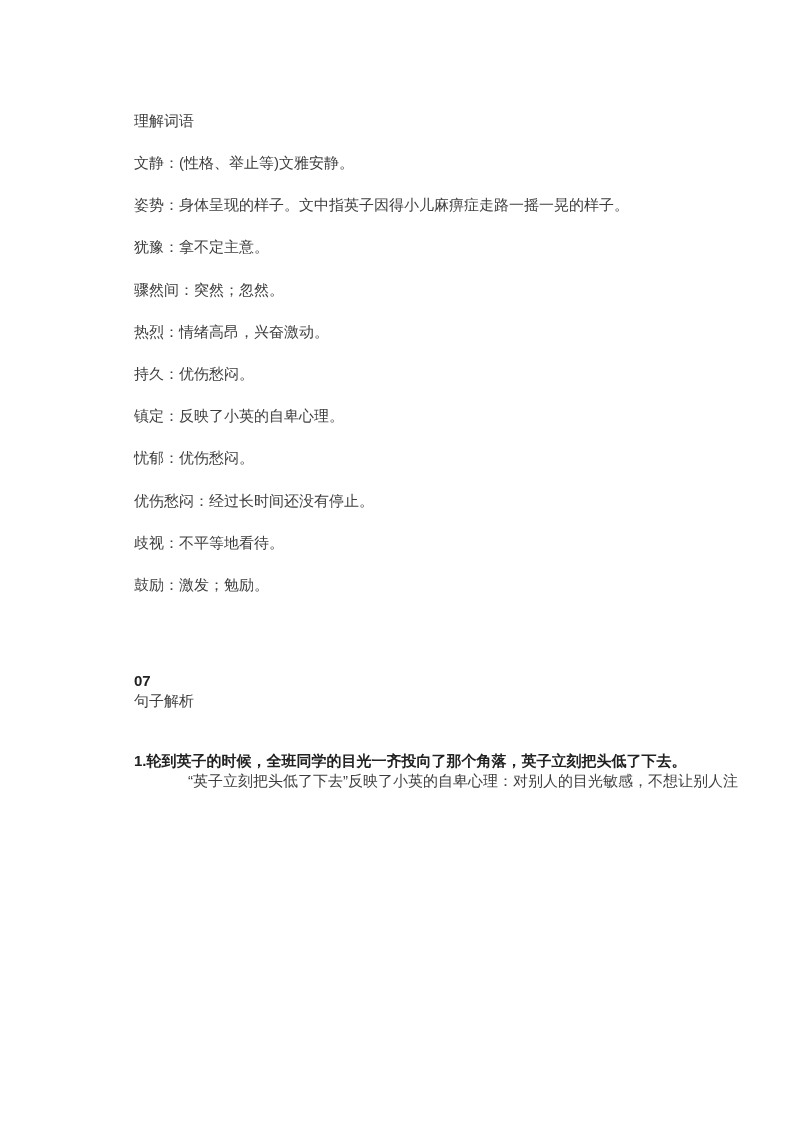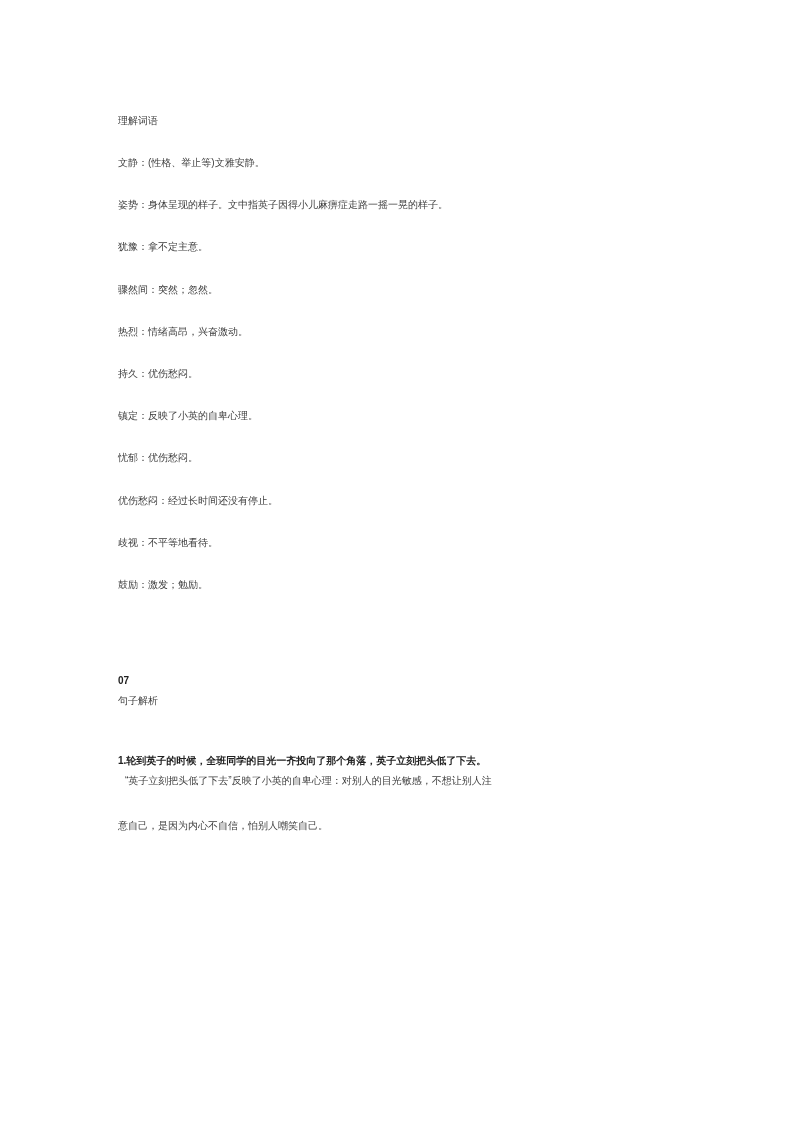--- a/index.html
+++ b/index.html
@@ -10,35 +10,36 @@
   .page {
     position: relative;
     width: 793px;
     height: 1122px;
     background: var(--page-bg, #ffffff);
     overflow: hidden;
     font-family: "Liberation Sans", sans-serif;
   }
   .t {
     position: absolute;
-    left: 118px;
+    left: 134px;
     max-width: 568px;
-    font-size: 10px;
+    font-size: 15px;
     line-height: 17px;
     color: var(--text-color, #3d3d3d);
     white-space: nowrap;
     font-family: "Liberation Sans", sans-serif;
   }
   .bold {
     font-weight: 700;
     color: var(--bold-color, #212121);
     margin-top: 20px;
   }
   .indent {
     padding-left: 7px;
+    margin-left: 47px;
   }
 </style>
 </head>
 <body>
 
 <div class="page">
 
   <div class="t" style="top:112px">理解词语</div>
 
   <div class="t" style="top:196px"><span>姿势</span><span>：</span><span>身体呈现的样子。文中指英子因得小儿麻痹症走路一摇一晃的样子。</span></div>
@@ -64,16 +65,15 @@
   <div class="t" style="top:576px"><span>鼓励</span><span>：</span><span>激发；勉励。</span></div>
 
   <div class="t bold" style="top:652px">07</div>
 
   <div class="t" style="top:692px">句子解析</div>
 
   <div class="t bold" style="top:732px">1.轮到英子的时候，全班同学的目光一齐投向了那个角落，英子立刻把头低了下去。</div>
 
   <div class="t indent" style="top:772px">“英子立刻把头低了下去”反映了小英的自卑心理：对别人的目光敏感，不想让别人注</div>
 
-  <div class="t" style="top:817px">意自己，是因为内心不自信，怕别人嘲笑自己。</div>
 
 
 </div>
 
 </body></html>

